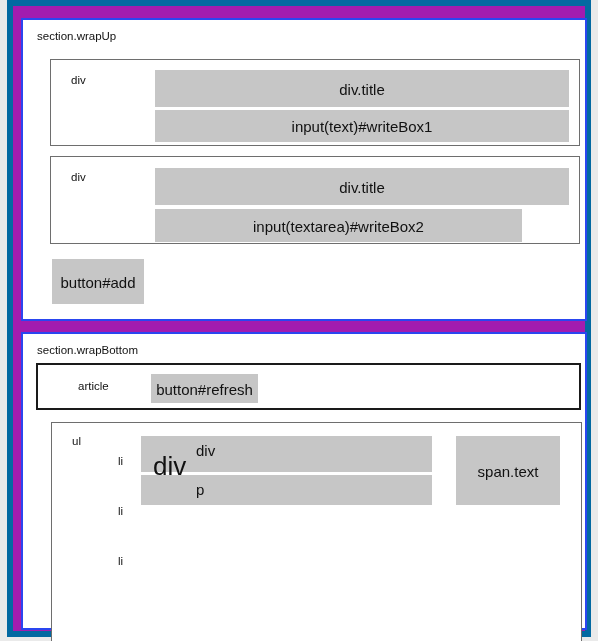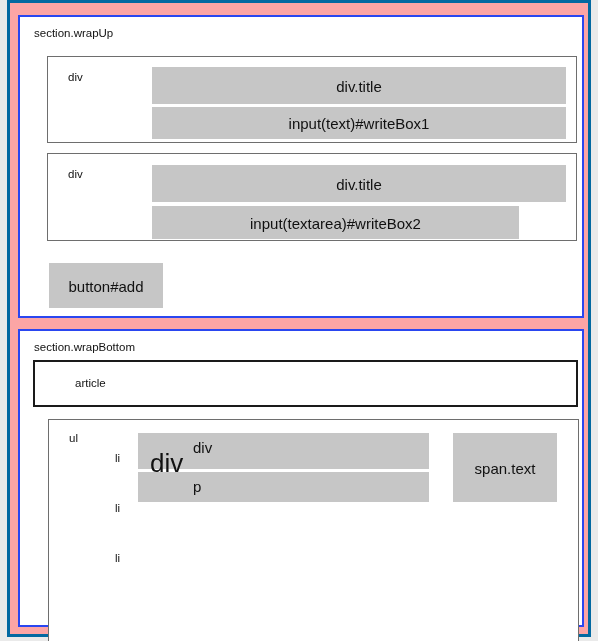--- a/index.html
+++ b/index.html
@@ -15,22 +15,22 @@
     overflow: hidden;
   }
 
   
   #page {
     position: absolute;
     left: 7px;
     top: 0px;
     width: 584px;
     height: 637px;
-    background: #fca5a5;
-    border: 3px solid #0369a1;
+    background: #a21caf;
+    border: 6px solid #0369a1;
     box-sizing: border-box;
   }
 
   
   .section {
     position: absolute;
     border: 2px solid #2a46f0;
     background: #ffffff;
     box-sizing: border-box;
   }
@@ -103,21 +103,21 @@
   #divBox2  { left: 27px;  top: 136px; width: 530px; height: 88px; }
 
   #divBox1 .box-label,
   #divBox2 .box-label { left: 20px; top: 14px; }
 
   #g_title1 { left: 104px; top: 10px;  width: 414px; height: 37px; }
   #g_input1 { left: 104px; top: 50px;  width: 414px; height: 32px; text-decoration: underline; }
   #g_title2 { left: 104px; top: 11px;  width: 414px; height: 37px; }
   #g_input2 { left: 104px; top: 52px;  width: 367px; height: 33px; }
 
-  #btnAdd   { left: 29px;  top: 246px; width: 114px; height: 45px; }
+  #btnAdd   { left: 29px;  top: 239px; width: 92px; height: 45px; }
 
   
   #articleBox { left: 13px; top: 29px; width: 545px; height: 47px; }
   #articleBox .box-label { left: 40px; top: 15px; text-align: center; }
   #g_refresh  { left: 113px; top: 9px; width: 107px; height: 29px; }
 
   #ulBox { left: 28px; top: 88px; width: 531px; height: 245px; }
   #ulBox .ul-label  { left: 20px; top: 12px; }
   #ulBox .li-label  { left: 66px; }
   #li1 { top: 32px; }
@@ -167,20 +167,23 @@
     </div>
   </div>
 
   <div class="section" id="wrapBottom">
 
     <div class="section-label">section.wrapBottom</div>
 
     <div class="box thick" id="articleBox">
       <div class="box-label">article</div>
 
+      <div class="gray" id="g_refresh">
+        <span class="gray-text">button#refresh</span>
+      </div>
     </div>
 
     <div class="box" id="ulBox">
       <div class="box-label ul-label">ul</div>
 
       <div class="box-label li-label" id="li1">li</div>
       <div class="box-label li-label" id="li2">li</div>
       <div class="box-label li-label" id="li3">li</div>
 
       <div class="gray" id="g_liDiv">

